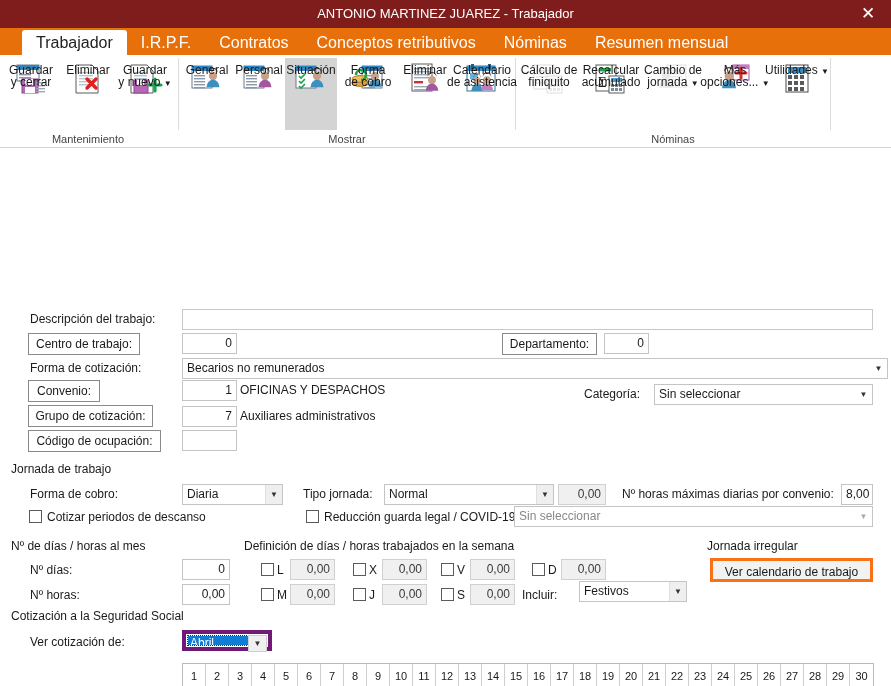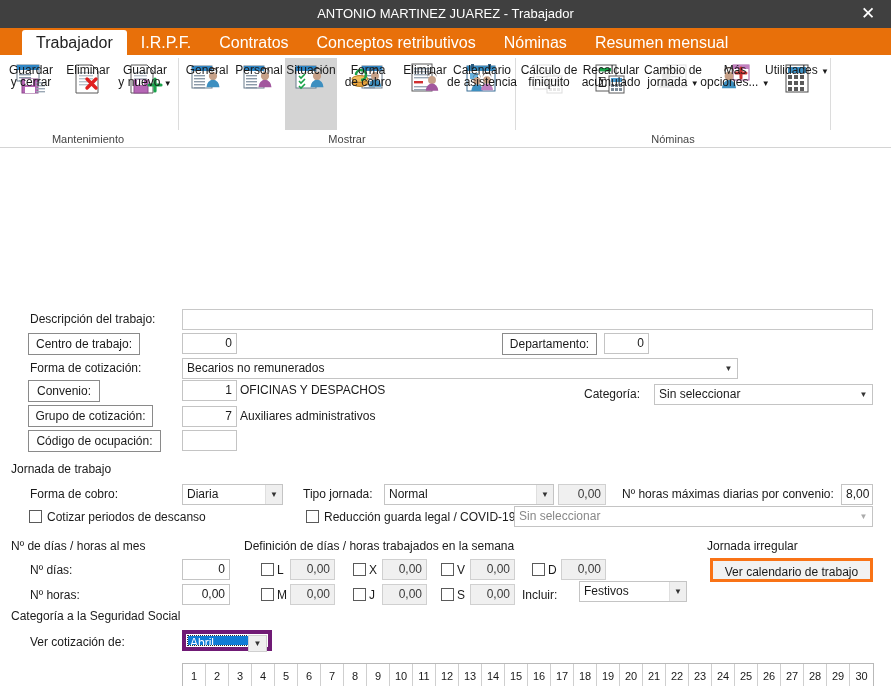--- a/index.html
+++ b/index.html
@@ -10,21 +10,21 @@
     font-family: "Liberation Sans", sans-serif;
     font-size: 12px;
     color: #111111;
     overflow: hidden;
   }
 
   
   .titlebar {
     position: relative;
     height: 28px;
-    background: #404040;
+    background: #7f1d1d;
     color: #ffffff;
   }
   .titlebar-text {
     position: absolute;
     left: 0; right: 0; top: 0;
     line-height: 28px;
     text-align: center;
     font-size: 13px;
   }
   .titlebar-close {
@@ -476,21 +476,21 @@
 
   <div class="lbl" style="left:30px; top:164px;">Descripción del trabajo:</div>
   <div class="txt plain" style="left:182px; top:161px; width:691px;"></div>
 
   <div class="btnlbl" style="left:28px; top:185px; width:112px;">Centro de trabajo:</div>
   <div class="txt num" style="left:182px; top:185px; width:55px;">0</div>
   <div class="btnlbl" style="left:502px; top:185px; width:95px;">Departamento:</div>
   <div class="txt num" style="left:604px; top:185px; width:45px;">0</div>
 
   <div class="lbl" style="left:30px; top:213px;">Forma de cotización:</div>
-  <div class="combo" style="left:182px; top:210px; width:556px;">
+  <div class="combo" style="left:182px; top:210px; width:706px;">
     <div class="cval">Becarios no remunerados</div>
     <div class="carr">▼</div>
   </div>
 
   <div class="btnlbl" style="left:28px; top:232px; width:72px;">Convenio:</div>
   <div class="txt num" style="left:182px; top:232px; width:55px;">1</div>
   <div class="lbl" style="left:240px; top:235px;">OFICINAS Y DESPACHOS</div>
 
   <div class="lbl" style="left:584px; top:239px;">Categoría:</div>
   <div class="combo" style="left:654px; top:236px; width:219px;">
@@ -567,21 +567,21 @@
     </div>
 
   <div class="lbl" style="left:522px; top:440px;">Incluir:</div>
   <div class="combo boxed" style="left:579px; top:433px; width:108px;">
     <div class="cval">Festivos</div>
     <div class="carr">▼</div>
   </div>
 
   <div class="actbtn" style="left:710px; top:410px; width:163px; height:24px; line-height:22px;">Ver calendario de trabajo</div>
 
-  <div class="sect" style="left:11px; top:461px;">Categoría a la Seguridad Social</div>
+  <div class="sect" style="left:11px; top:461px;">Cotización a la Seguridad Social</div>
   <div class="lbl" style="left:30px; top:487px;">Ver cotización de:</div>
   <div class="combo selcombo" style="left:182px; top:482px; width:90px; height:21px;">
     <div class="cval">Abril</div>
     <div class="carr">▼</div>
   </div>
 
   <div class="calwrap">
     <div class="calrow head" id="cal-nums">
         <div class="calcell">1</div>
         <div class="calcell">2</div>

